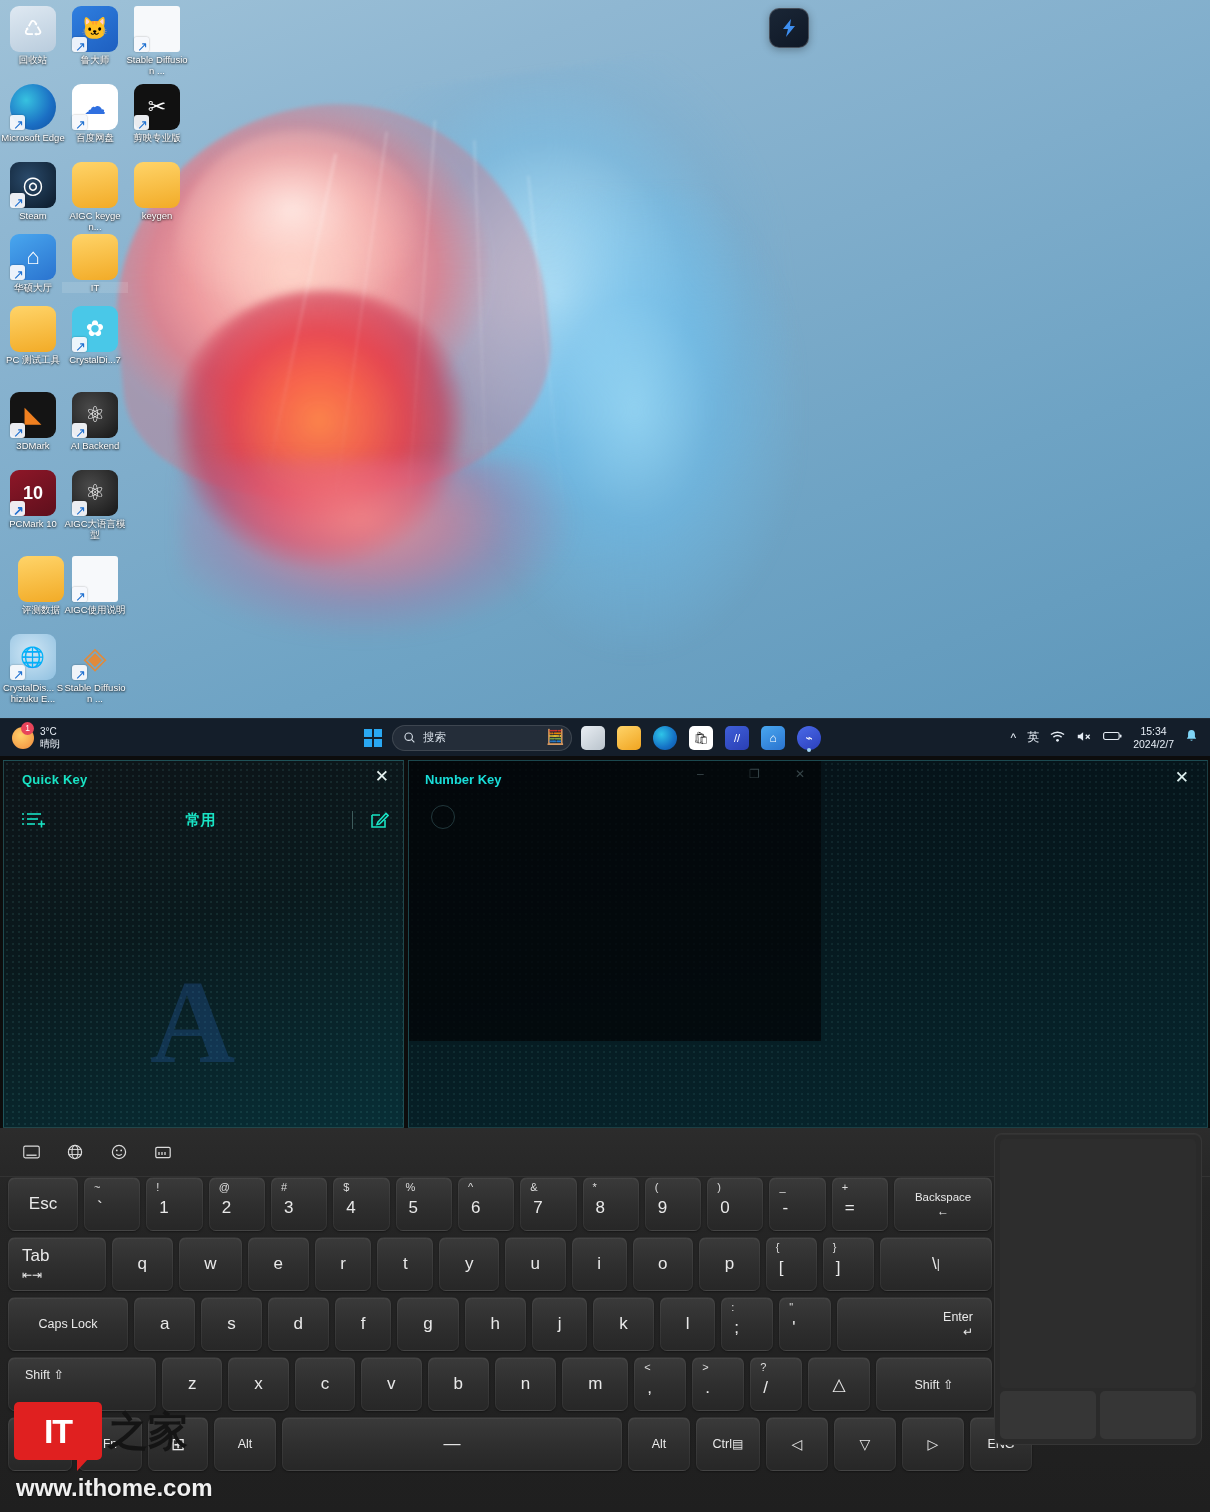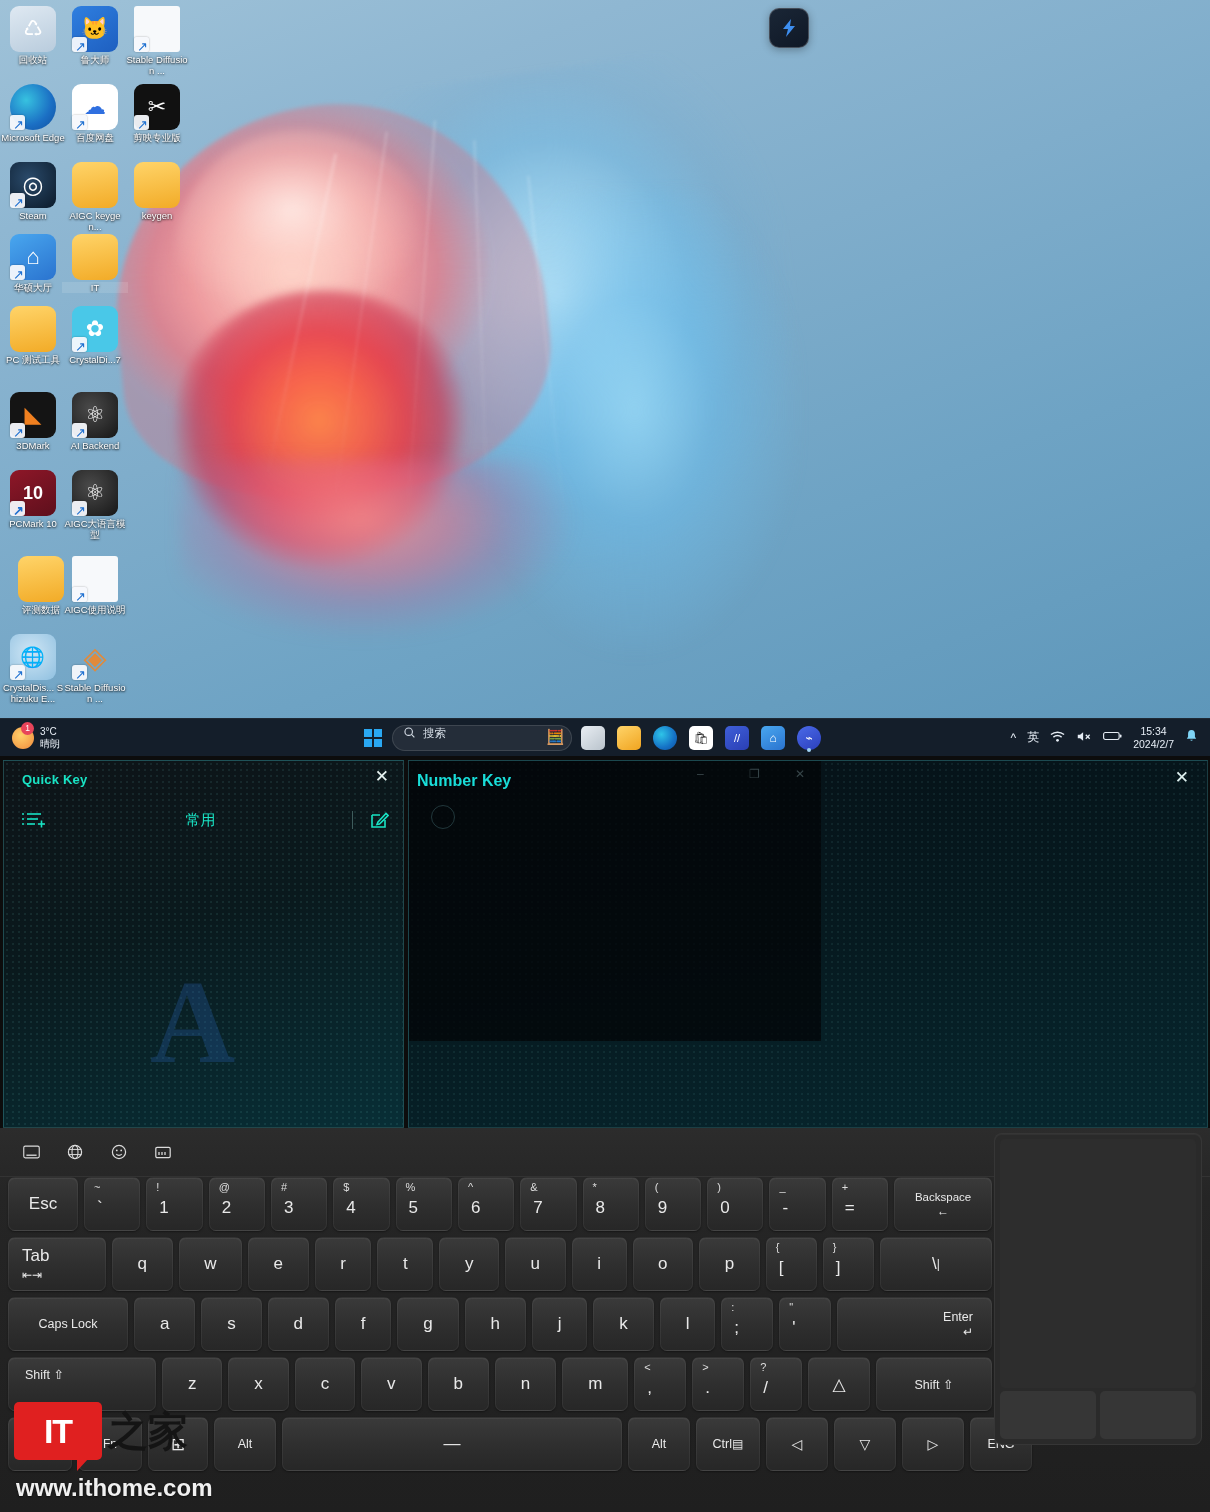--- a/index.html
+++ b/index.html
@@ -142,21 +142,21 @@
   #weather .wtxt { font-size: 10px; color: #e8eef5; line-height: 12px; }
   #tb-center { flex: 1; display: flex; align-items: center; gap: 6px; }
   #start-btn {
     width: 26px; height: 26px; display: flex; align-items: center; justify-content: center;
   }
   .winlogo { display: grid; grid-template-columns: 8px 8px; grid-template-rows: 8px 8px; gap: 2px; }
   .winlogo i { background: #2aa8f2; display: block; }
   #searchbox {
     width: 180px; height: 26px; border-radius: 13px;
     background: rgba(255,255,255,0.07); border: 1px solid rgba(255,255,255,0.12);
-    display: flex; gap: 7px; padding: 0 10px;
+    display: flex; align-items: center; gap: 7px; padding: 0 10px;
     font-size: 11.5px; color: #d5dde6; position: relative;
   }
   .tb-app { width: 30px; height: 30px; display: flex; align-items: center; justify-content: center; position: relative; border-radius: 5px; }
   .tb-app .sq { width: 24px; height: 24px; border-radius: 5px; display: flex; align-items: center; justify-content: center; font-size: 13px; color: #fff; }
   .tb-app.active::after {
     content: ""; position: absolute; bottom: 1px; left: 50%; transform: translateX(-50%);
     width: 4px; height: 4px; border-radius: 50%; background: #9fd4f5;
   }
   #tb-right { display: flex; align-items: center; gap: 11px; padding-right: 12px; color: #e6edf5; font-size: 12px; }
   #clock { font-size: 10.5px; line-height: 12.5px; text-align: center; color: #e6edf5; }
@@ -171,21 +171,21 @@
   }
   #quickkey .qk-bgdots {
     position: absolute; inset: 0;
     background-image: radial-gradient(rgba(120,220,215,0.10) 0.7px, transparent 0.8px);
     background-size: 6px 6px; pointer-events: none;
   }
   #qk-title { position: absolute; left: 18px; top: 11px; font-size: 13px; font-weight: bold; color: #19e3c4; letter-spacing: .2px; }
   #qk-close { position: absolute; right: 14px; top: 7px; font-size: 17px; color: #e8f4f2; line-height: 18px; }
   #qk-bar { position: absolute; left: 0; top: 44px; width: 401px; height: 30px; display: flex; align-items: center; }
   #qk-addicon { margin-left: 17px; width: 28px; height: 20px; position: relative; }
-  #qk-tab { flex: 1; text-align: center; font-size: 15px; font-weight: normal; color: #19e3c4; }
+  #qk-tab { flex: 1; text-align: center; font-size: 15px; font-weight: bold; color: #19e3c4; }
   #qk-sep { width: 1px; height: 18px; background: rgba(160,220,215,0.35); margin-right: 16px; }
   #qk-edit { margin-right: 16px; width: 20px; height: 20px; }
 
   
   #numkey {
     position: absolute; left: 408px; top: 760px; width: 800px; height: 368px;
     background: linear-gradient(170deg, rgba(6,16,22,0.98) 0%, rgba(6,26,32,0.98) 50%, rgba(7,40,48,0.98) 100%);
     border: 1px solid rgba(60,130,135,0.4);
     overflow: hidden;
   }
@@ -201,21 +201,21 @@
   #nk-ghost-tb { position: absolute; left: 0; top: 0; width: 412px; height: 30px; }
   #nk-ghost-tb span { position: absolute; top: 6px; font-size: 12px; color: rgba(150,180,185,0.35); }
   #nk-ghost-globe {
     position: absolute; left: 22px; top: 44px; width: 24px; height: 24px; border-radius: 50%;
     border: 1px solid rgba(120,190,200,0.25);
   }
   #nk-watermark {
     position: absolute; left: 150px; top: 955px; font-size: 118px; font-weight: bold;
     color: rgba(40,95,175,0.30); font-family: "Liberation Serif", serif; pointer-events: none;
   }
-  #nk-title { position: absolute; left: 8px; top: 11px; font-size: 16px; font-weight: bold; color: #19ddd8; z-index: 5; }
+  #nk-title { position: absolute; left: 16px; top: 11px; font-size: 13px; font-weight: bold; color: #19ddd8; z-index: 5; }
   #nk-close { position: absolute; right: 18px; top: 6px; font-size: 17px; color: #dff1f0; z-index: 5; }
 
   
   #vk {
     position: absolute; left: 0; top: 1128px; width: 1210px; height: 384px;
     background: linear-gradient(180deg,#2c2c2c 0%,#252525 18%,#1f1f1f 100%);
   }
   #vk-toolbar {
     position: absolute; left: 0; top: 0; width: 1210px; height: 49px;
     display: flex; align-items: center;

